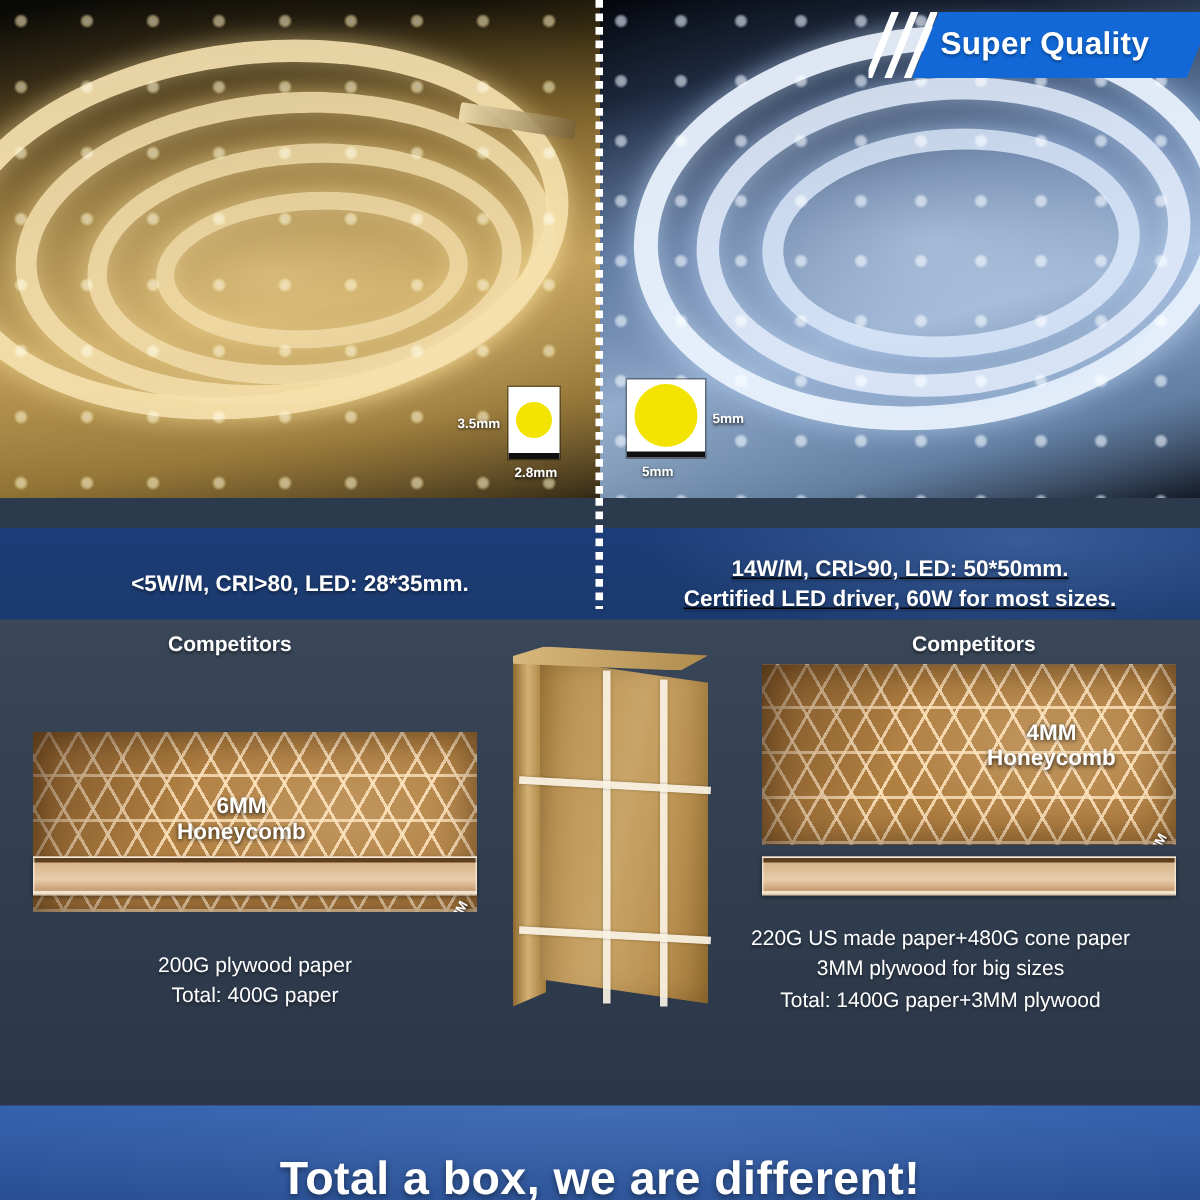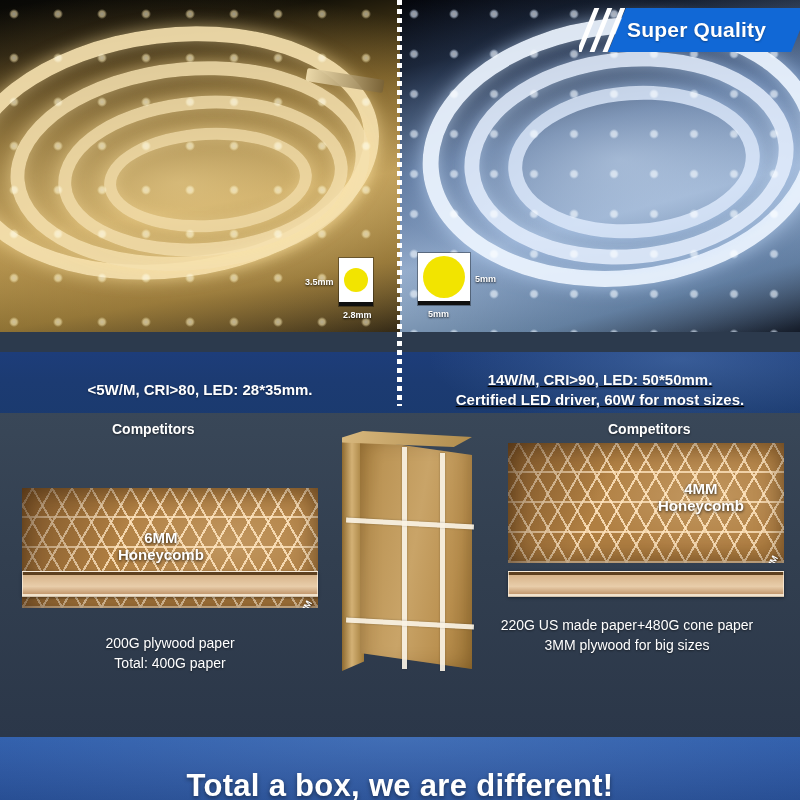--- a/index.html
+++ b/index.html
@@ -343,20 +343,21 @@
     <div class="strip strip-left"></div>
     <div class="strip strip-right"></div>
 
     <div class="caption cap-left">
       <div>200G plywood paper</div>
       <div>Total: 400G paper</div>
     </div>
     <div class="caption cap-right">
       <div>220G US made paper+480G cone paper</div>
       <div>3MM plywood for big sizes</div>
+      <div>Total: 1400G paper+3MM plywood</div>
     </div>
 
     <div class="carton">
       <div class="carton-side"></div>
       <div class="carton-face"></div>
       <div class="carton-top"></div>
       <div class="strap strap-v1"></div>
       <div class="strap strap-v2"></div>
       <div class="strap strap-h1"></div>
       <div class="strap strap-h2"></div>

